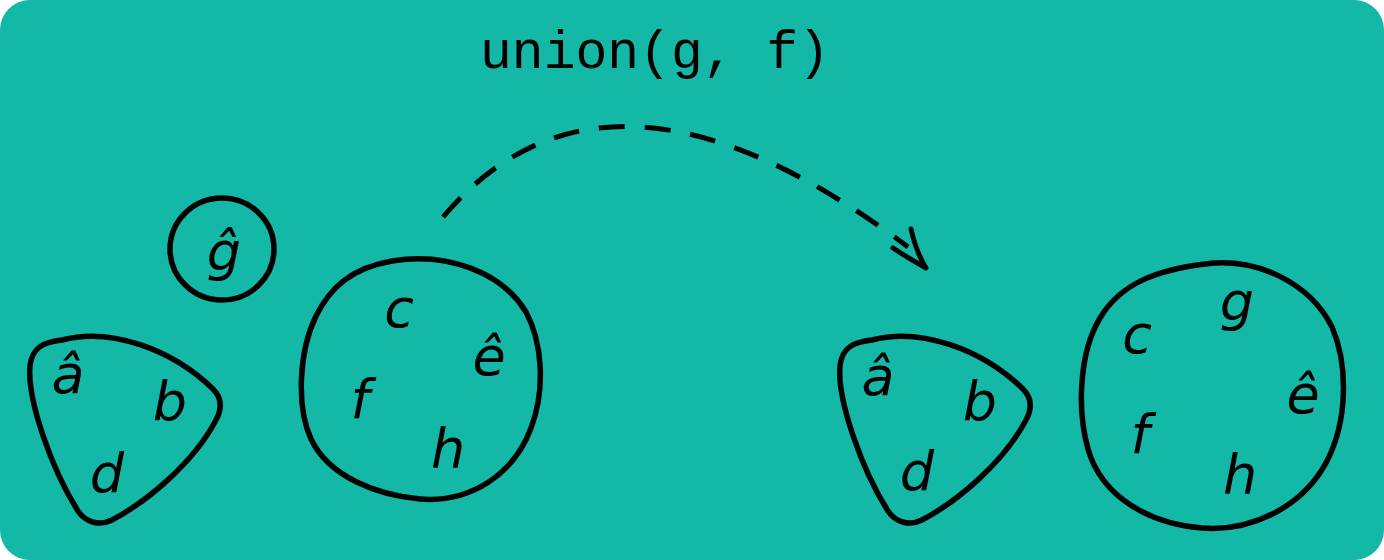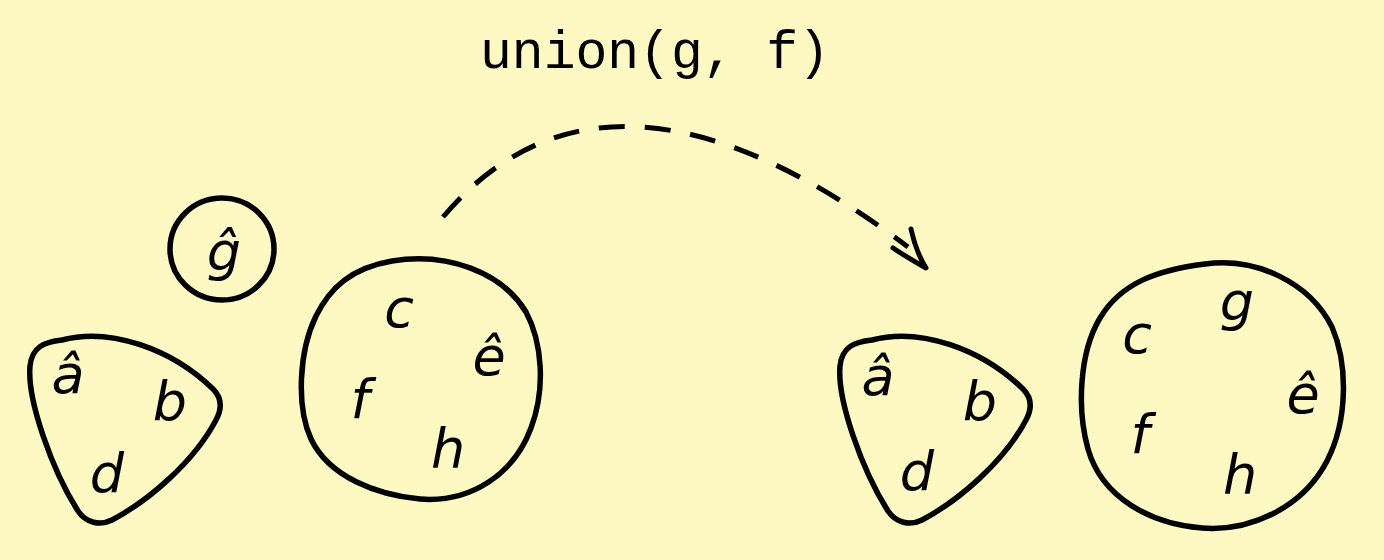--- a/index.html
+++ b/index.html
@@ -4,22 +4,23 @@
 <style>
   html, body {
     margin: 0;
     padding: 0;
     background: #ffffff;
   }
   #stage {
     position: relative;
     width: 1384px;
     height: 560px;
-    background: #fef9c3;
+    background: #14b8a6;
     overflow: hidden;
+    border-radius: 30px;
   }
   svg { display: block; }
   .outline {
     fill: none;
     stroke: #000000;
     stroke-width: 5.5;
     stroke-linecap: round;
     stroke-linejoin: round;
   }
   .arrow-curve {

